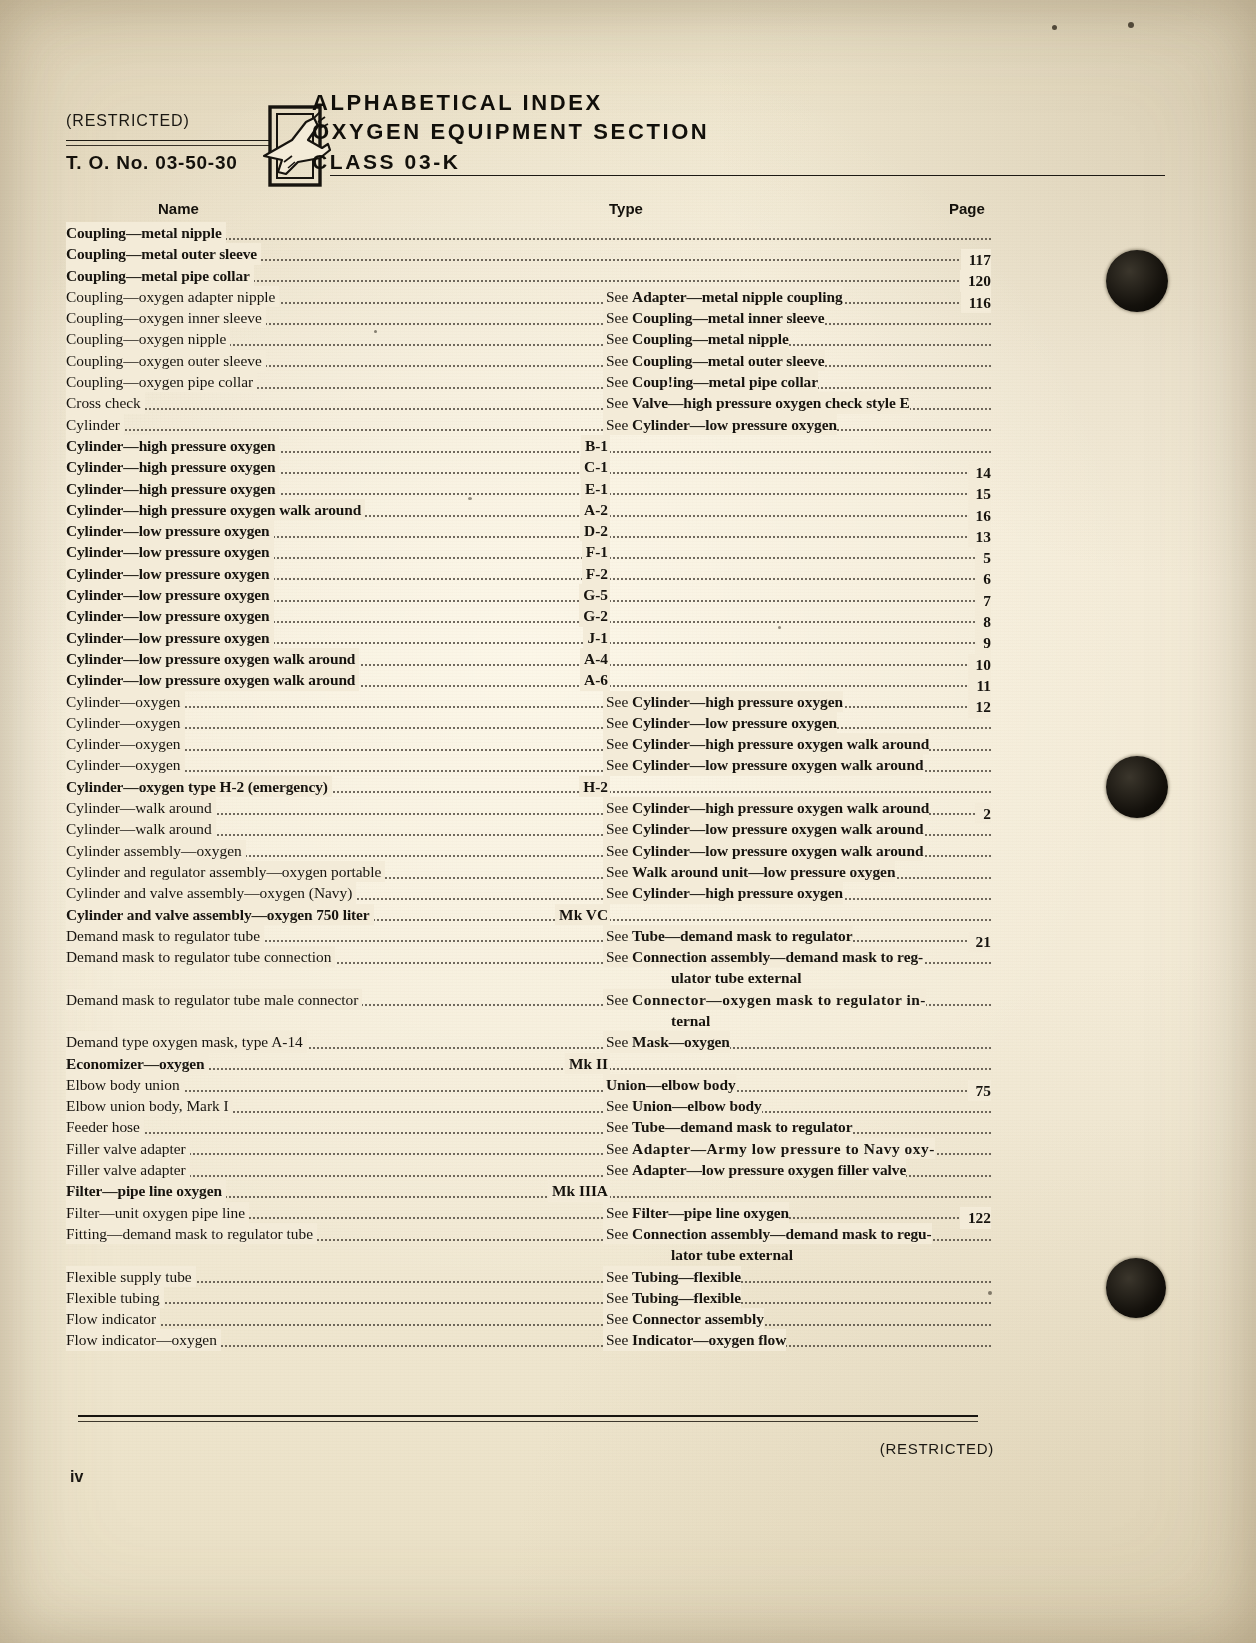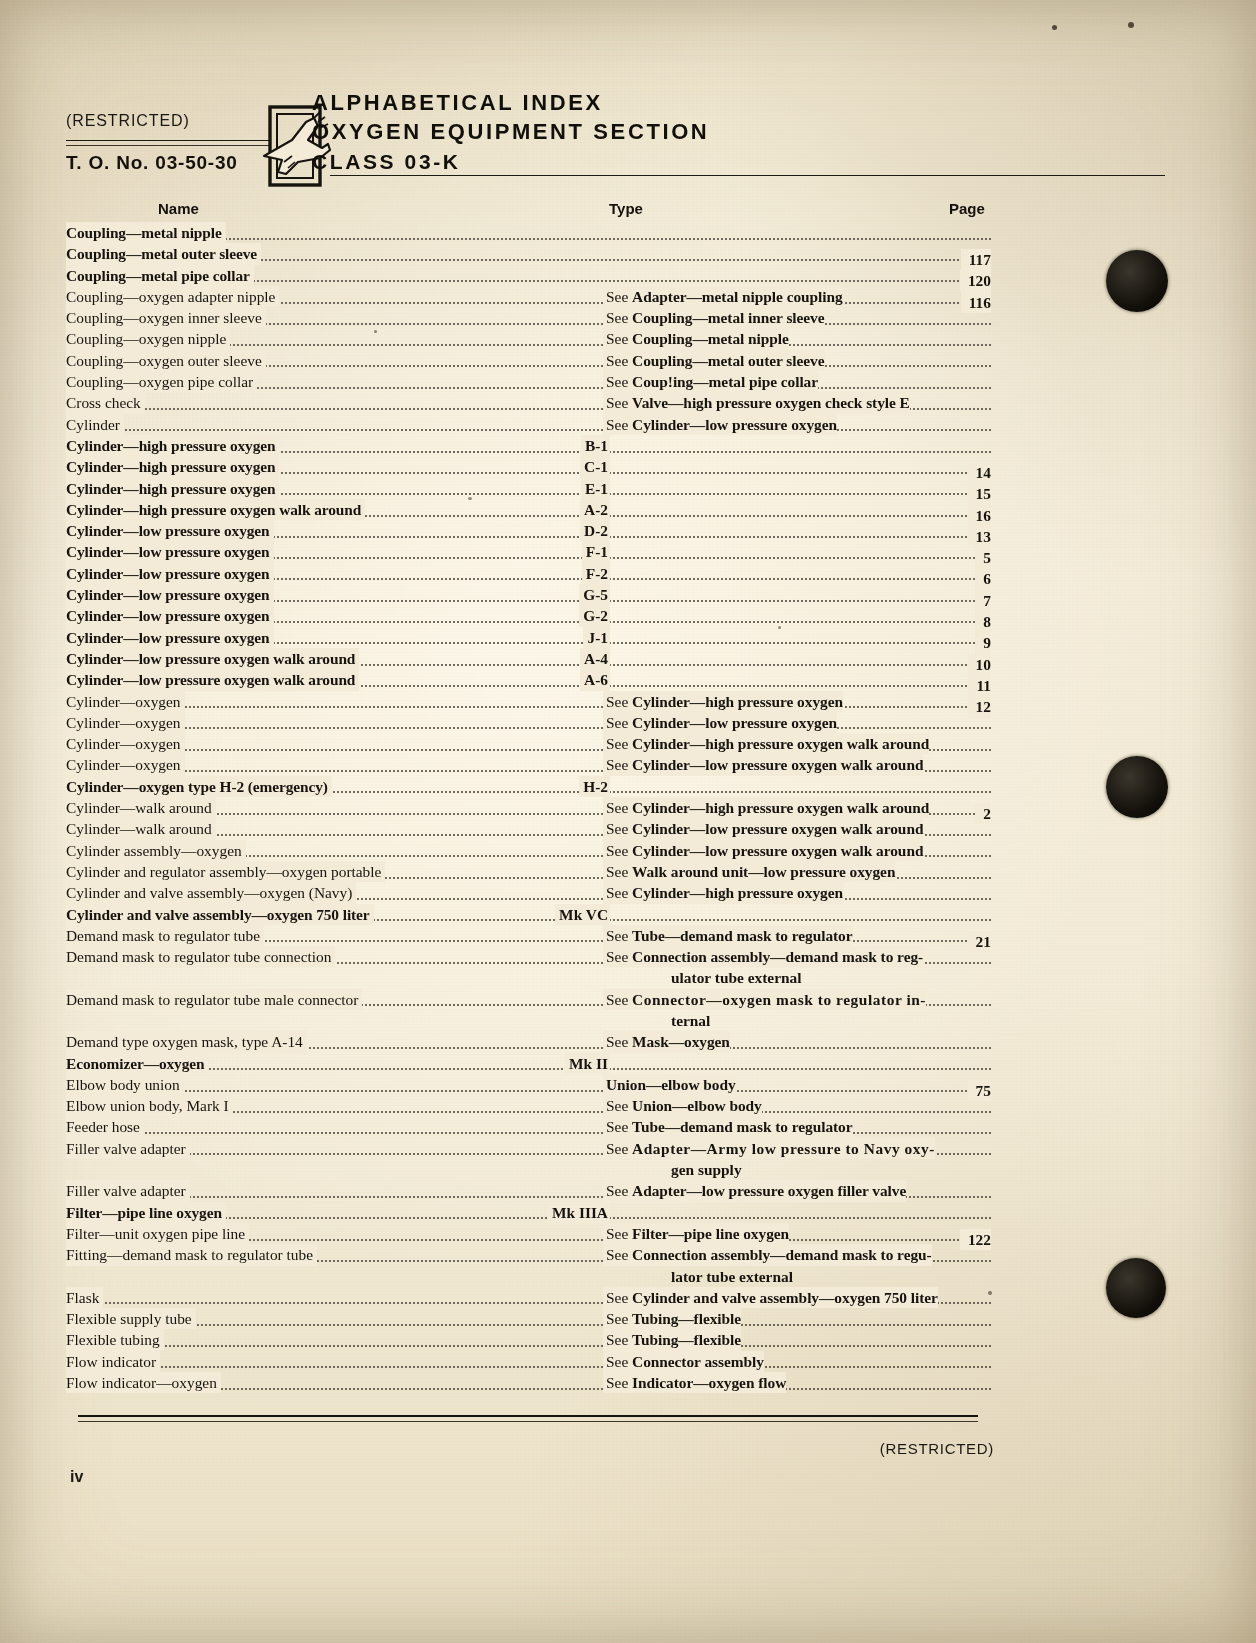--- a/index.html
+++ b/index.html
@@ -553,23 +553,20 @@
         <span class="nm">Feeder hose</span>
         <span class="see"><span class="kw">See </span><span class="tgt">Tube—demand mask to regulator</span></span>
       </div>
       <div class="row">
         <span class="leader">
           <i></i>
         </span>
         <span class="nm">Filler valve adapter</span>
         <span class="see just"><span class="kw">See </span><span class="tgt">Adapter—Army low pressure to Navy oxy-</span></span>
       </div>
-      <div class="row cont">
-        <span class="wrap">gen supply</span>
-      </div>
       <div class="row">
         <span class="leader">
           <i></i>
         </span>
         <span class="nm">Filler valve adapter</span>
         <span class="see"><span class="kw">See </span><span class="tgt">Adapter—low pressure oxygen filler valve</span></span>
       </div>
       <div class="row b">
         <span class="leader">
           <i></i>
@@ -589,27 +586,20 @@
       </div>
       <div class="row">
         <span class="leader">
           <i></i>
         </span>
         <span class="nm">Fitting—demand mask to regulator tube</span>
         <span class="see"><span class="kw">See </span><span class="tgt">Connection assembly—demand mask to regu-</span></span>
       </div>
       <div class="row cont">
         <span class="wrap">lator tube external</span>
-      </div>
-      <div class="row">
-        <span class="leader">
-          <i></i>
-        </span>
-        <span class="nm">Flask</span>
-        <span class="see"><span class="kw">See </span><span class="tgt">Cylinder and valve assembly—oxygen 750 liter</span></span>
       </div>
       <div class="row">
         <span class="leader">
           <i></i>
         </span>
         <span class="nm">Flexible supply tube</span>
         <span class="see"><span class="kw">See </span><span class="tgt">Tubing—flexible</span></span>
       </div>
       <div class="row">
         <span class="leader">

